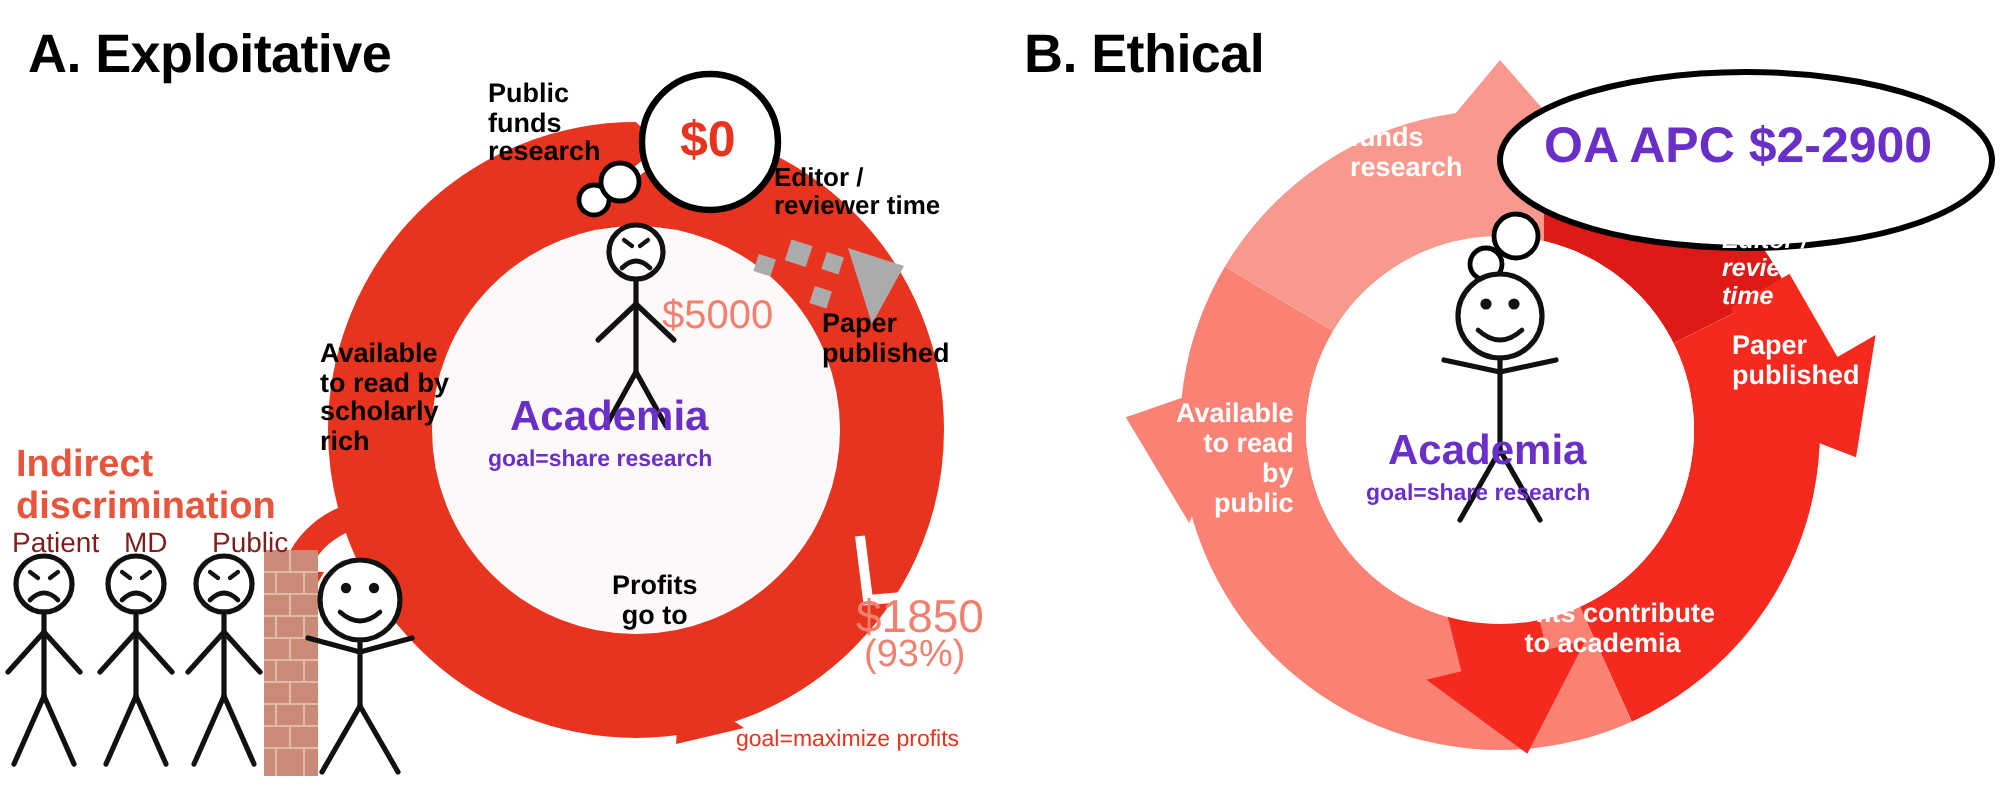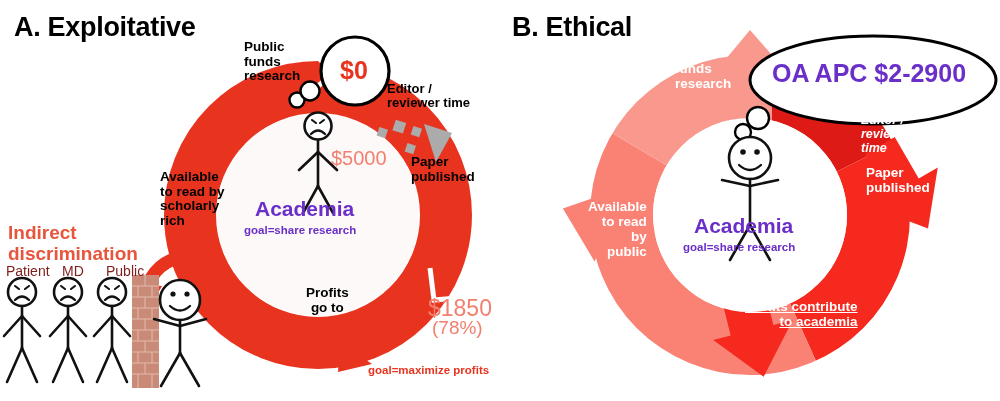--- a/index.html
+++ b/index.html
@@ -36,34 +36,34 @@
   #lblA-5000{left:331px;top:126px;color:#F2806F;font-size:20px;font-weight:normal;margin-top:22px;}
   #lblA-0{left:340px;top:57px;color:#E8341F;font-weight:bold;font-size:25px;}
 
   #lblA-academia{left:255px;top:198px;color:#6B2FC9;font-weight:bold;font-size:21px;}
   #lblA-academia-sub{left:244px;top:224px;color:#6B2FC9;font-weight:bold;font-size:11.5px;}
 
   #lblA-indirect{left:8px;top:222px;color:#E8543C;font-weight:bold;font-size:19px;line-height:1.12;}
   #lblA-1850{left:428px;top:296px;color:#F2806F;font-size:23px;text-align:left;}
   #lblA-37{left:432px;top:318px;color:#F2806F;font-size:19px;}
   #lblA-share{left:364px;top:340px;color:#E8341F;font-weight:bold;font-size:21px;}
-  #lblA-share-sub{left:368px;top:364px;color:#E8341F;font-weight:bold;font-size:11.5px;}
+  #lblA-share-sub{left:368px;top:364px;color:#E8341F;font-weight:normal;font-size:11.5px;}
 
   .fig-cap{position:absolute;color:#7f1d1d;font-size:14px;font-weight:normal;}
   #cap-patient{left:6px;top:263px;}
   #cap-md{left:62px;top:263px;}
   #cap-public{left:106px;top:263px;}
 
   
   .wht{color:#ffffff;font-weight:bold;font-size:13.5px;line-height:1.1;}
   #lblB-public{left:175px;top:47px;text-align:left;}
   #lblB-editor{left:361px;top:114px;font-style:italic;font-size:12.5px;}
   #lblB-paper{left:366px;top:166px;}
   #lblB-avail{left:88px;top:200px;text-align:right;}
-  #lblB-profits{left:245px;top:300px;text-align:right;text-decoration:underline;}
+  #lblB-profits{left:245px;top:300px;text-align:center;}
   #lblB-academia{left:194px;top:215px;color:#6B2FC9;font-weight:bold;font-size:21px;}
   #lblB-academia-sub{left:183px;top:241px;color:#6B2FC9;font-weight:bold;font-size:11.5px;}
   #lblB-oaapc{left:272px;top:60px;color:#6B2FC9;font-weight:bold;font-size:25px;white-space:nowrap;}
 </style>
 </head>
 <body>
 
 <div class="figure">
 
   <div class="panel" id="panel-a">
@@ -223,21 +223,21 @@
     <div class="lbl" id="lblA-0">$0</div>
     <div class="lbl" id="lblA-5000">$5000</div>
 
     <div class="lbl" id="lblA-academia">Academia</div>
     <div class="lbl" id="lblA-academia-sub">goal=share research</div>
 
     <div class="lbl" id="lblA-indirect">Indirect
 discrimination</div>
 
     <div class="lbl" id="lblA-1850">$1850</div>
-    <div class="lbl" id="lblA-37">(78%)</div>
+    <div class="lbl" id="lblA-37">(93%)</div>
     <div class="lbl" id="lblA-share-sub">goal=maximize profits</div>
 
     <div class="fig-cap" id="cap-patient">Patient</div>
     <div class="fig-cap" id="cap-md">MD</div>
     <div class="fig-cap" id="cap-public">Public</div>
   </div>
 
   <div class="panel" id="panel-b">
 
     <div class="panel-title" id="title-b">B. Ethical</div>

